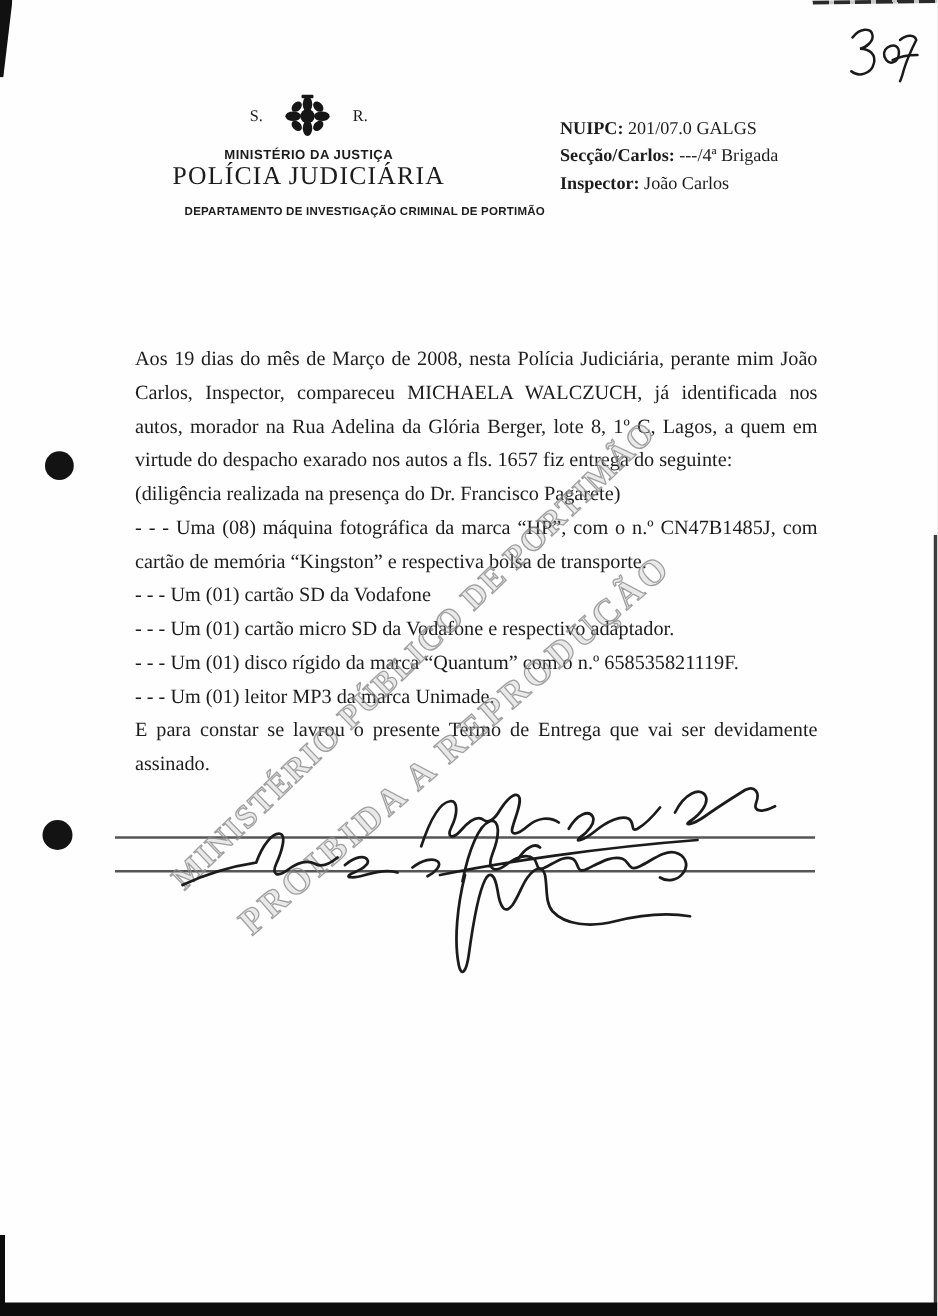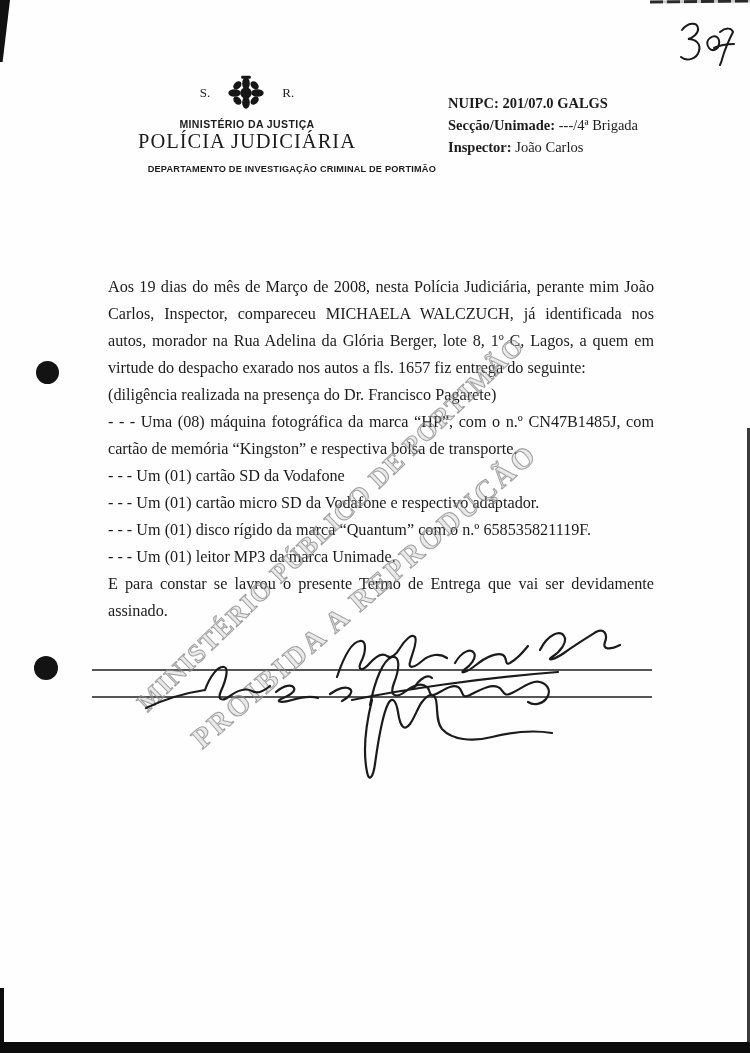--- a/index.html
+++ b/index.html
@@ -26,21 +26,21 @@
   .header-left{position:absolute;left:58px;top:74px;width:378px;text-align:center;}
   .crest-row{display:flex;align-items:center;justify-content:center;gap:14px;}
   .crest-initial{font-size:13px;}
   .ministry{font-family:"Liberation Sans",sans-serif;font-weight:bold;font-size:10.5px;
     letter-spacing:.4px;margin-top:6px;}
   .org{font-family:Liberation Serif, serif;font-size:20.5px;letter-spacing:1px;margin-top:0;}
   .dept{font-family:"Liberation Sans",sans-serif;font-weight:bold;font-size:9.2px;
     letter-spacing:.2px;margin-top:11px;text-align:right;}
   .header-right{position:absolute;left:448px;top:92px;font-size:14.5px;line-height:22px;}
   .case-label{font-weight:bold;}
-  .case-row-bold .case-value{font-weight:bold;}
+  .case-row-bold .case-value{font-weight:normal;}
   
   .doc-title{position:absolute;left:0;top:228px;width:100%;text-align:center;
     font-weight:bold;font-size:16.5px;letter-spacing:.4px;z-index:2;}
   .body-text{position:absolute;left:108px;top:274px;width:546px;z-index:2;}
   .body-text p{margin:0;font-size:16.2px;line-height:27px;text-align:justify;}
   
   .watermark{position:absolute;z-index:3;font-family:"Liberation Serif",serif;font-weight:bold;
     white-space:nowrap;transform-origin:0 50%;pointer-events:none;
     color:rgba(160,160,160,.22);-webkit-text-stroke:1px rgba(138,138,138,.8);}
   .wm1{left:142px;top:692px;font-size:26px;letter-spacing:1.5px;transform:rotate(-44deg);}
@@ -96,21 +96,21 @@
     <div class="org">POLÍCIA JUDICIÁRIA</div>
     <div class="dept">DEPARTAMENTO DE INVESTIGAÇÃO CRIMINAL DE PORTIMÃO</div>
   </div>
 
   <div class="header-right">
     <div class="case-row case-row-bold">
       <span class="case-label">NUIPC:</span>
       <span class="case-value">201/07.0 GALGS</span>
     </div>
     <div class="case-row">
-      <span class="case-label">Secção/Unimade:</span>
+      <span class="case-label">Secção/Carlos:</span>
       <span class="case-value">---/4ª Brigada</span>
     </div>
     <div class="case-row">
       <span class="case-label">Inspector:</span>
       <span class="case-value">João Carlos</span>
     </div>
   </div>
 
 
   <div class="body-text">

